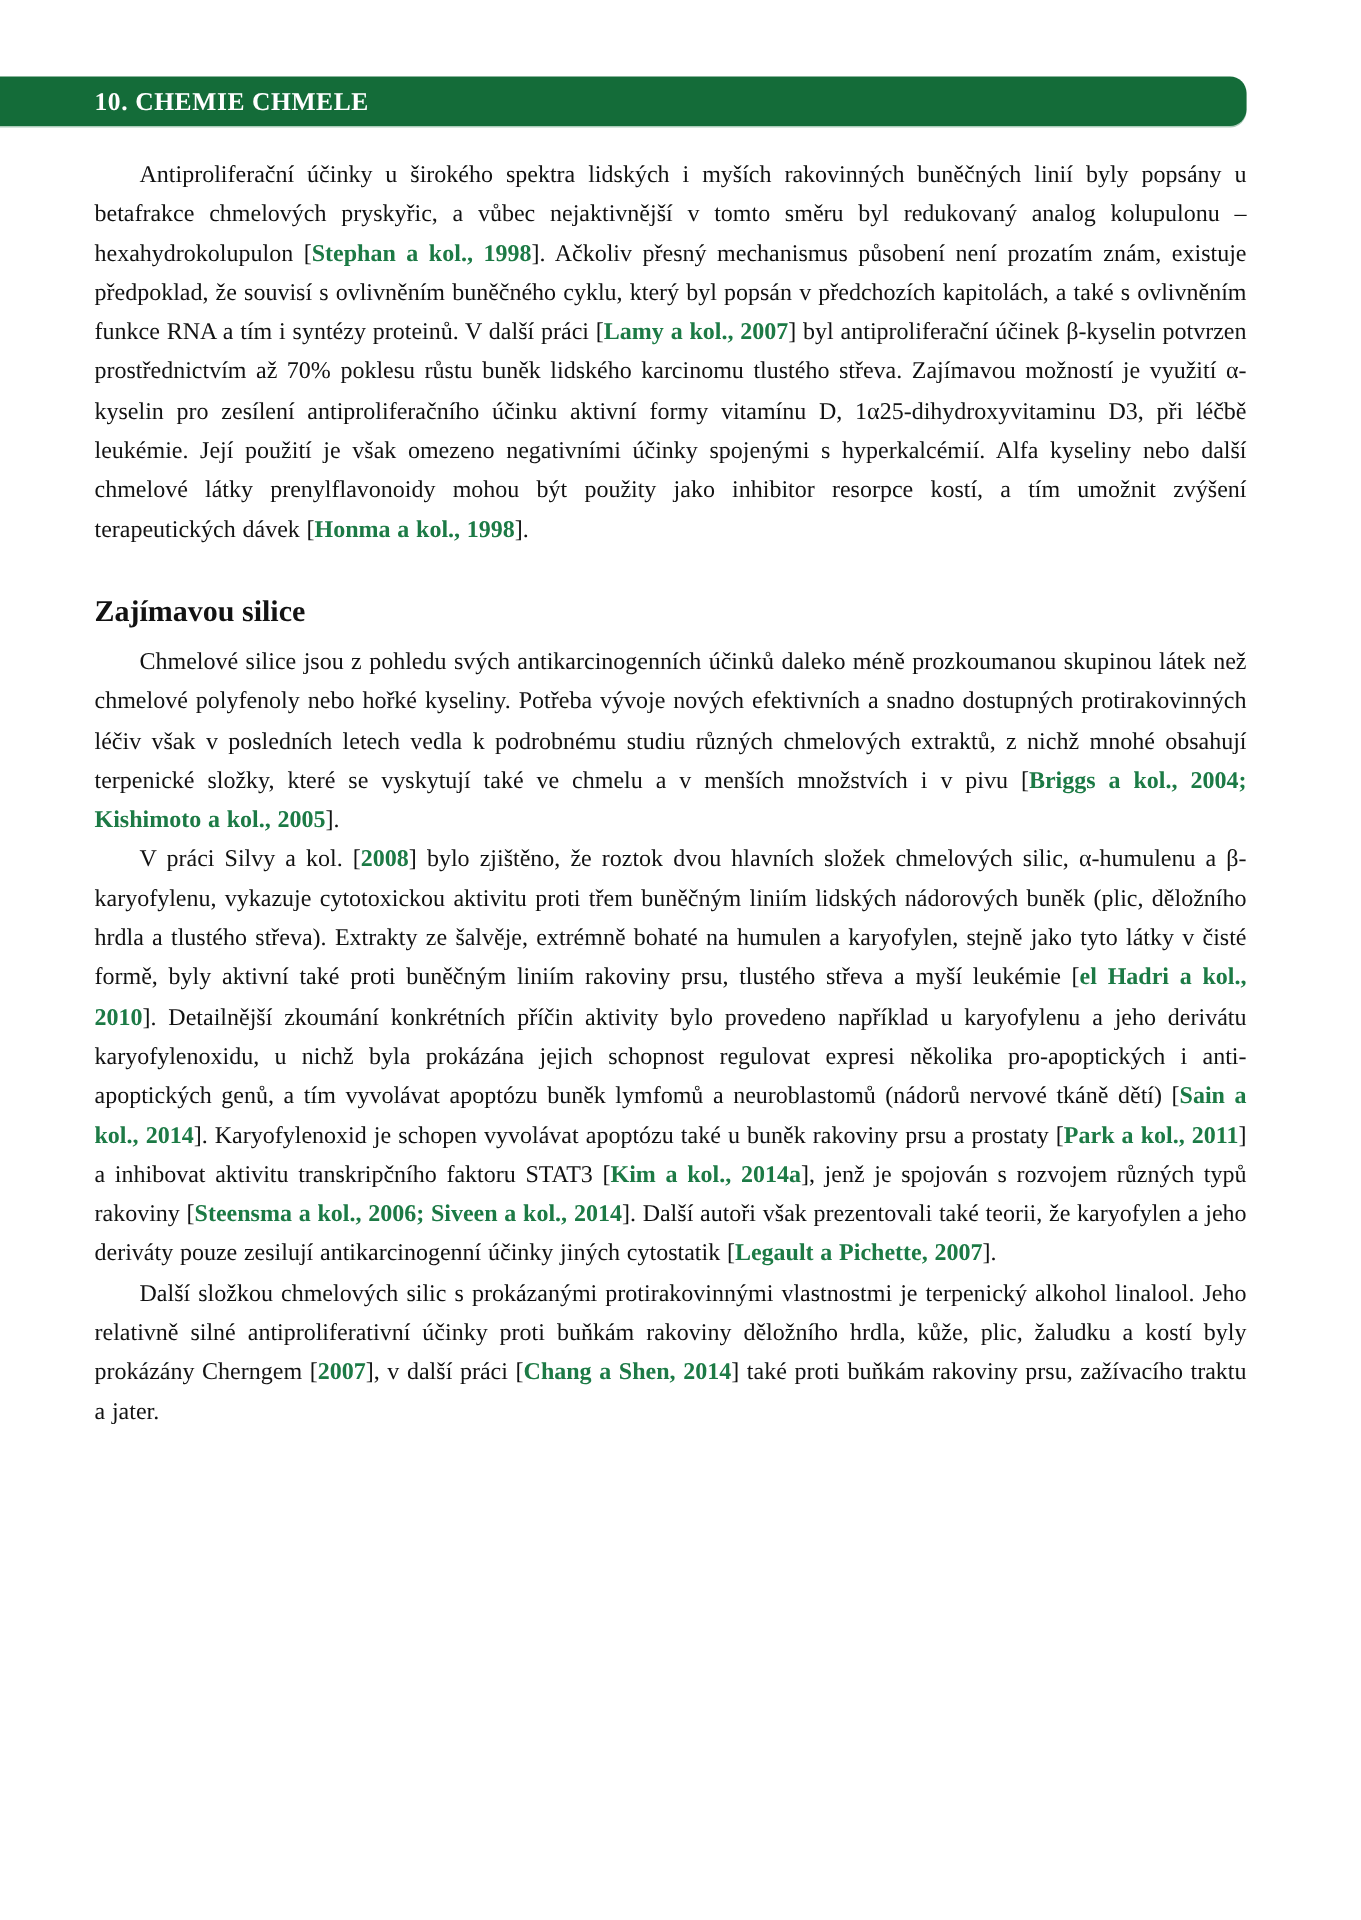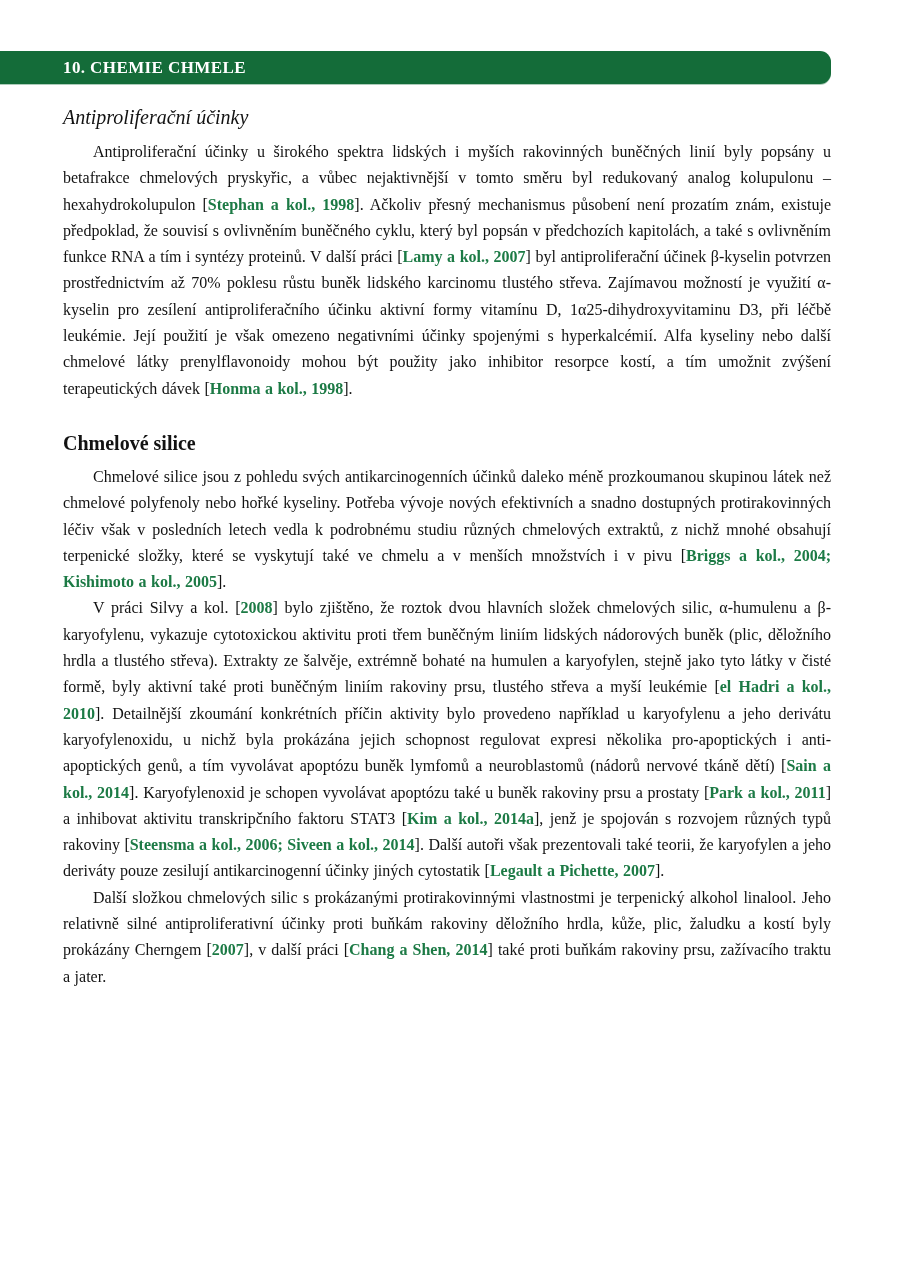--- a/index.html
+++ b/index.html
@@ -83,23 +83,22 @@
 </head>
 <body>
 
 <div class="page">
 
   <header class="chapter-bar">
     <span class="chapter-title">10.  CHEMIE CHMELE</span>
   </header>
 
   <main class="text-column" id="content">
-      <h2 class="h-italic">Antiproliferační účinky</h2>
       <p class="para"><span>Antiproliferační účinky u širokého spektra lidských i myších rakovinných buněčných linií byly popsány u betafrakce chmelových pryskyřic, a vůbec nejaktivnější v tomto směru byl redukovaný analog kolupulonu – hexahydrokolupulon [</span><span class="cite">Stephan a kol., 1998</span><span>]. Ačkoliv přesný mechanismus působení není prozatím znám, existuje předpoklad, že souvisí s ovlivněním buněčného cyklu, který byl popsán v předchozích kapitolách, a také s ovlivněním funkce RNA a tím i syntézy proteinů. V další práci [</span><span class="cite">Lamy a kol., 2007</span><span>] byl antiproliferační účinek β-kyselin potvrzen prostřednictvím až 70% poklesu růstu buněk lidského karcinomu tlustého střeva. Zajímavou možností je využití α-kyselin pro zesílení antiproliferačního účinku aktivní formy vitamínu D, 1α25-dihydroxyvitaminu D3, při léčbě leukémie. Její použití je však omezeno negativními účinky spojenými s hyperkalcémií. Alfa kyseliny nebo další chmelové látky prenylflavonoidy mohou být použity jako inhibitor resorpce kostí, a tím umožnit zvýšení terapeutických dávek [</span><span class="cite">Honma a kol., 1998</span><span>].</span></p>
-      <h2 class="h-bold">Chmelové silice</h2>
+      <h2 class="h-bold">Zajímavou silice</h2>
       <p class="para"><span>Chmelové silice jsou z pohledu svých antikarcinogenních účinků daleko méně prozkoumanou skupinou látek než chmelové polyfenoly nebo hořké kyseliny. Potřeba vývoje nových efektivních a snadno dostupných protirakovinných léčiv však v posledních letech vedla k podrobnému studiu různých chmelových extraktů, z nichž mnohé obsahují terpenické složky, které se vyskytují také ve chmelu a v menších množstvích i v pivu [</span><span class="cite">Briggs a kol., 2004; Kishimoto a kol., 2005</span><span>].</span></p>
       <p class="para"><span>V práci Silvy a kol. [</span><span class="cite">2008</span><span>] bylo zjištěno, že roztok dvou hlavních složek chmelových silic, α-humulenu a β-karyofylenu, vykazuje cytotoxickou aktivitu proti třem buněčným liniím lidských nádorových buněk (plic, děložního hrdla a tlustého střeva). Extrakty ze šalvěje, extrémně bohaté na humulen a karyofylen, stejně jako tyto látky v čisté formě, byly aktivní také proti buněčným liniím rakoviny prsu, tlustého střeva a myší leukémie [</span><span class="cite">el Hadri a kol., 2010</span><span>]. Detailnější zkoumání konkrétních příčin aktivity bylo provedeno například u karyofylenu a jeho derivátu karyofylenoxidu, u nichž byla prokázána jejich schopnost regulovat expresi několika pro-apoptických i anti-apoptických genů, a tím vyvolávat apoptózu buněk lymfomů a neuroblastomů (nádorů nervové tkáně dětí) [</span><span class="cite">Sain a kol., 2014</span><span>]. Karyofylenoxid je schopen vyvolávat apoptózu také u buněk rakoviny prsu a prostaty [</span><span class="cite">Park a kol., 2011</span><span>] a inhibovat aktivitu transkripčního faktoru STAT3 [</span><span class="cite">Kim a kol., 2014a</span><span>], jenž je spojován s rozvojem různých typů rakoviny [</span><span class="cite">Steensma a kol., 2006; Siveen a kol., 2014</span><span>]. Další autoři však prezentovali také teorii, že karyofylen a jeho deriváty pouze zesilují antikarcinogenní účinky jiných cytostatik [</span><span class="cite">Legault a Pichette, 2007</span><span>].</span></p>
       <p class="para"><span>Další složkou chmelových silic s prokázanými protirakovinnými vlastnostmi je terpenický alkohol linalool. Jeho relativně silné antiproliferativní účinky proti buňkám rakoviny děložního hrdla, kůže, plic, žaludku a kostí byly prokázány Cherngem [</span><span class="cite">2007</span><span>], v další práci [</span><span class="cite">Chang a Shen, 2014</span><span>] také proti buňkám rakoviny prsu, zažívacího traktu a jater.</span></p>
     </main>
 
   <footer class="page-footer">
     <span class="page-badge">- 626 -</span>
   </footer>
 
 </div>

